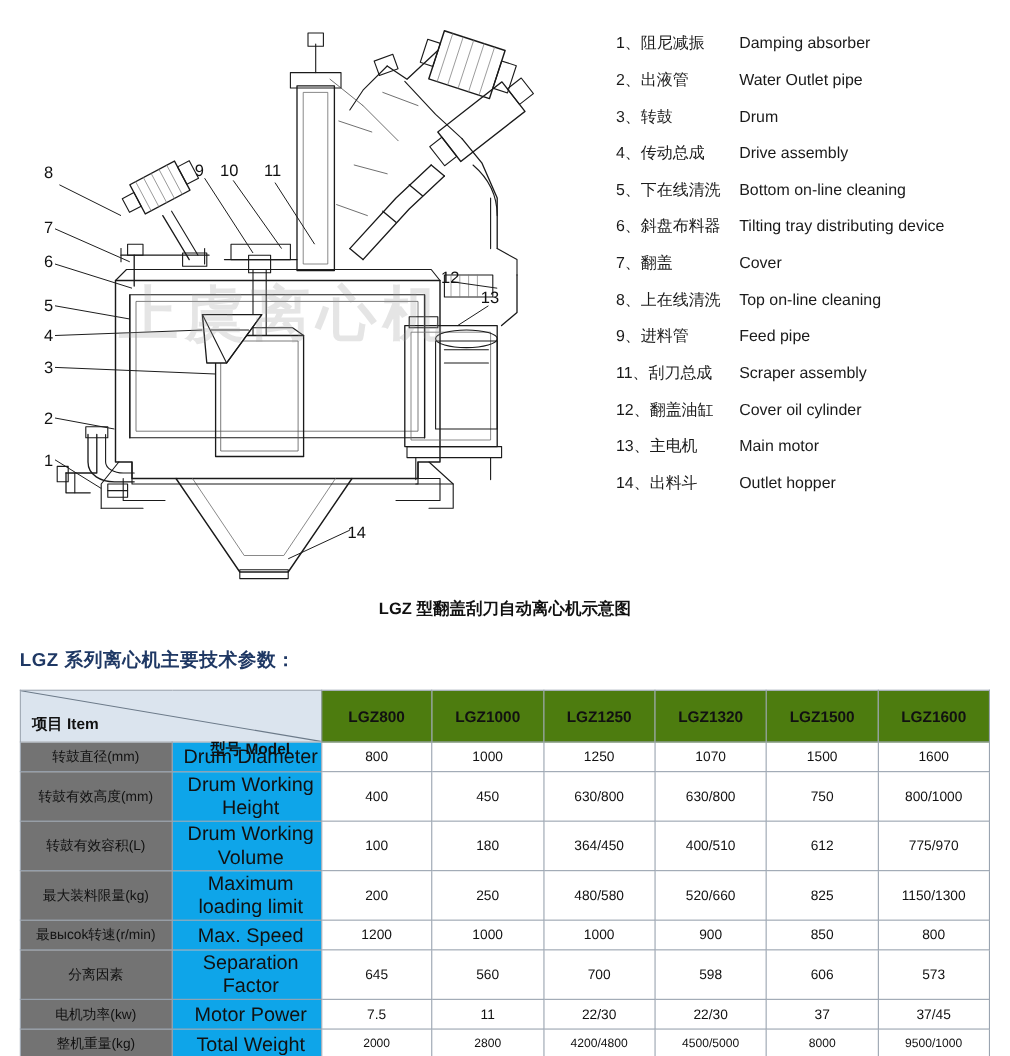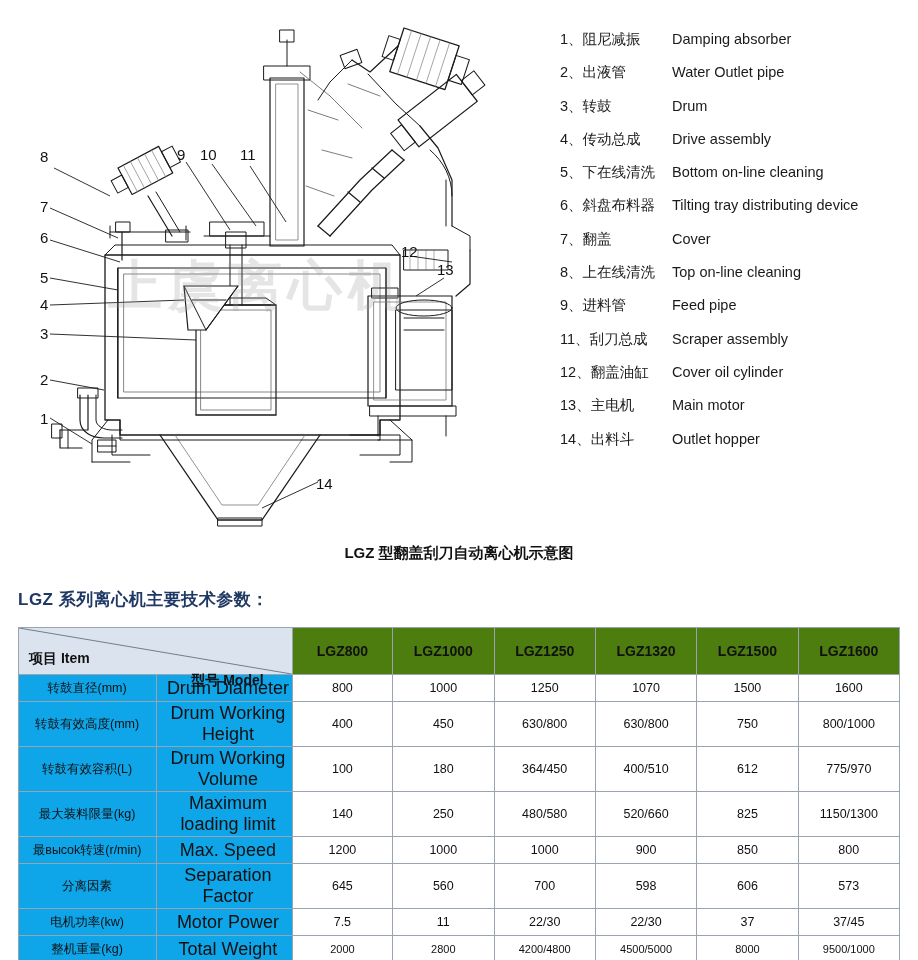--- a/index.html
+++ b/index.html
@@ -95,21 +95,21 @@
   }
   .corner-model {
     position: absolute; right: 28px; top: 4px;
     font-size: 14px; font-weight: bold; margin-top: 40px;
   }
   table.spec tbody td { height: 27px; }
   td.lbl-cn {
     width: 150px;
     text-align: left;
     padding-left: 0;
-    background: #0ea5e9;
+    background: #737373;
     font-size: 12.5px;
   }
   td.lbl-en {
     width: 140px;
     text-align: left;
     padding-left: 8px;
     background: #0ea5e9;
     font-size: 18px;
   }
   td.val { width: 106px; font-size: 12.5px; }
@@ -388,21 +388,21 @@
         <td class="val">100</td>
         <td class="val">180</td>
         <td class="val">364/450</td>
         <td class="val">400/510</td>
         <td class="val">612</td>
         <td class="val">775/970</td>
       </tr>
       <tr>
         <td class="lbl-cn">最大装料限量(kg)</td>
         <td class="lbl-en">Maximum loading limit</td>
-        <td class="val">140</td>
+        <td class="val">200</td>
         <td class="val">250</td>
         <td class="val">480/580</td>
         <td class="val">520/660</td>
         <td class="val">825</td>
         <td class="val">1150/1300</td>
       </tr>
       <tr>
         <td class="lbl-cn">最высok转速(r/min)</td>
         <td class="lbl-en">Max. Speed</td>
         <td class="val">1200</td>

